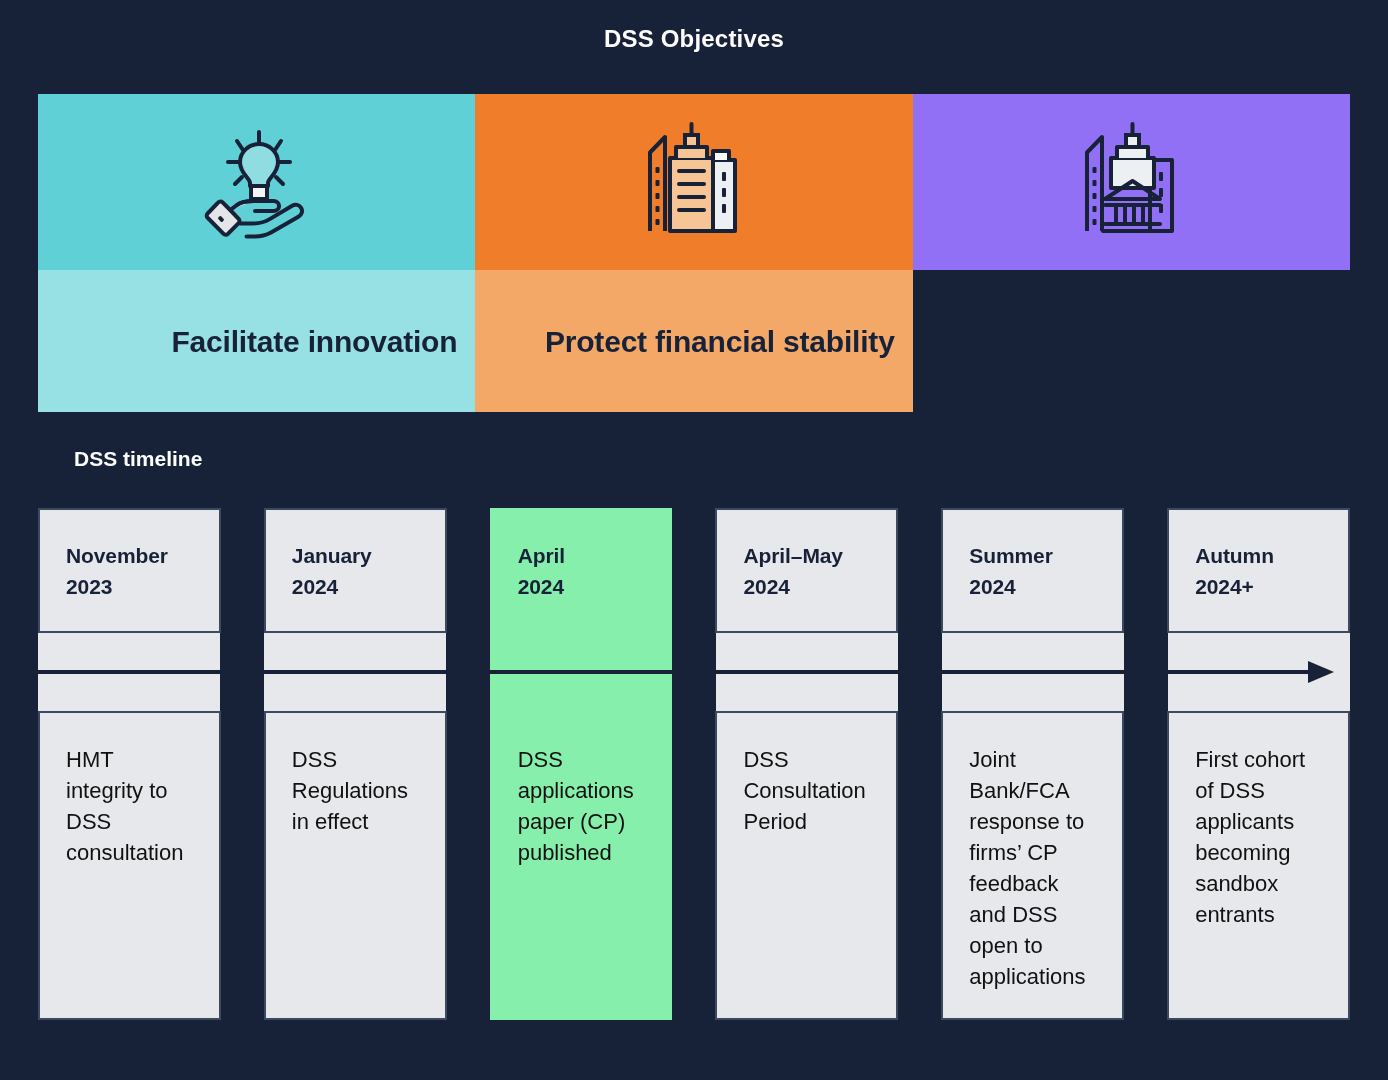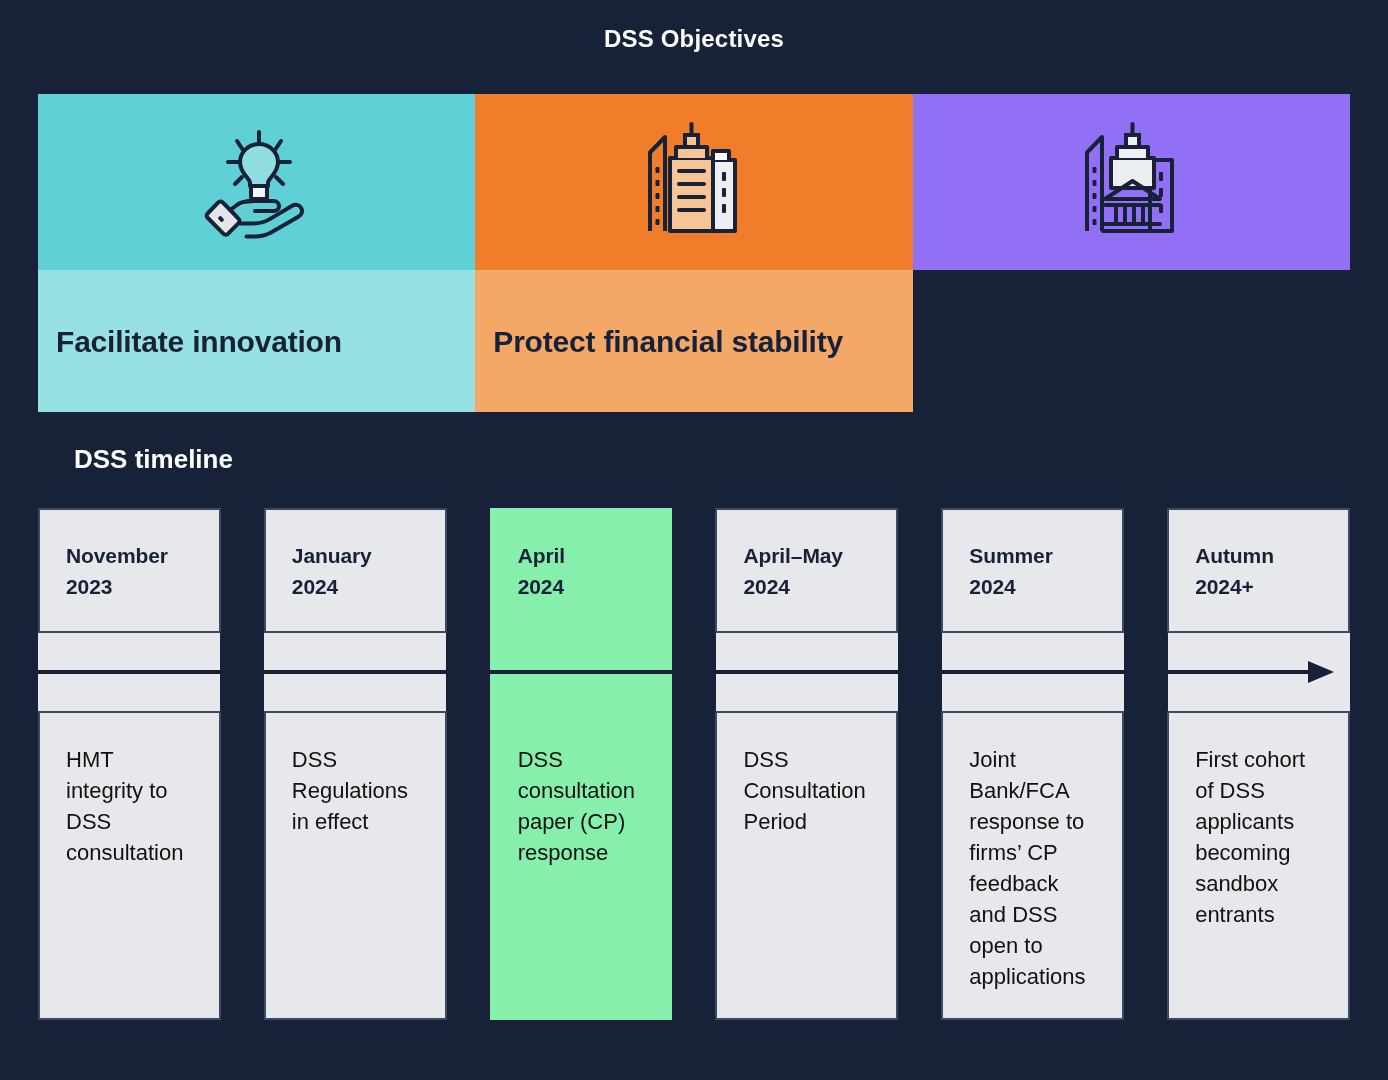--- a/index.html
+++ b/index.html
@@ -44,21 +44,21 @@
   .obj-icon-area {
     height: 176px;
     display: flex;
     align-items: center;
     justify-content: center;
   }
   .obj-label-area {
     flex: 1;
     display: flex;
     align-items: center;
-    justify-content: flex-start;
+    justify-content: flex-end;
     padding: 4px 18px;
     box-sizing: border-box;
   }
   .obj-label {
     text-align: center;
     color: #172238;
     font-size: 30px;
     font-weight: bold;
     line-height: 41px;
     letter-spacing: -0.2px;
@@ -71,21 +71,21 @@
   .card-orange .obj-label-area{ background: #F4A868; }
   .card-purple .obj-icon-area { background: #9270F5; }
   .card-purple .obj-label-area{ background: #B9A0F7; }
 
   
   .timeline-heading {
     position: absolute;
     left: 74px;
     top: 446px;
     color: #ffffff;
-    font-size: 26px;
+    font-size: 21px;
     font-weight: bold;
     line-height: 26px;
   }
 
   
   .timeline {
     position: absolute;
     left: 38px;
     top: 508px;
     width: 1312px;
@@ -333,21 +333,21 @@
           <div class="tl-event">HMT integrity to DSS consultation</div>
         </div>
     </div>
     <div class="tl-cell grey">
       <div class="tl-cell-inner">
           <div class="tl-event">DSS Regulations in effect</div>
         </div>
     </div>
     <div class="tl-cell white">
       <div class="tl-cell-inner">
-          <div class="tl-event">DSS consultation paper (CP) response</div>
+          <div class="tl-event">DSS applications paper (CP) published</div>
         </div>
     </div>
     <div class="tl-cell grey">
       <div class="tl-cell-inner">
           <div class="tl-event">DSS Consultation Period</div>
         </div>
     </div>
     <div class="tl-cell grey">
       <div class="tl-cell-inner">
           <div class="tl-event">Joint Bank/FCA response to firms’ CP feedback and DSS open to applications</div>

